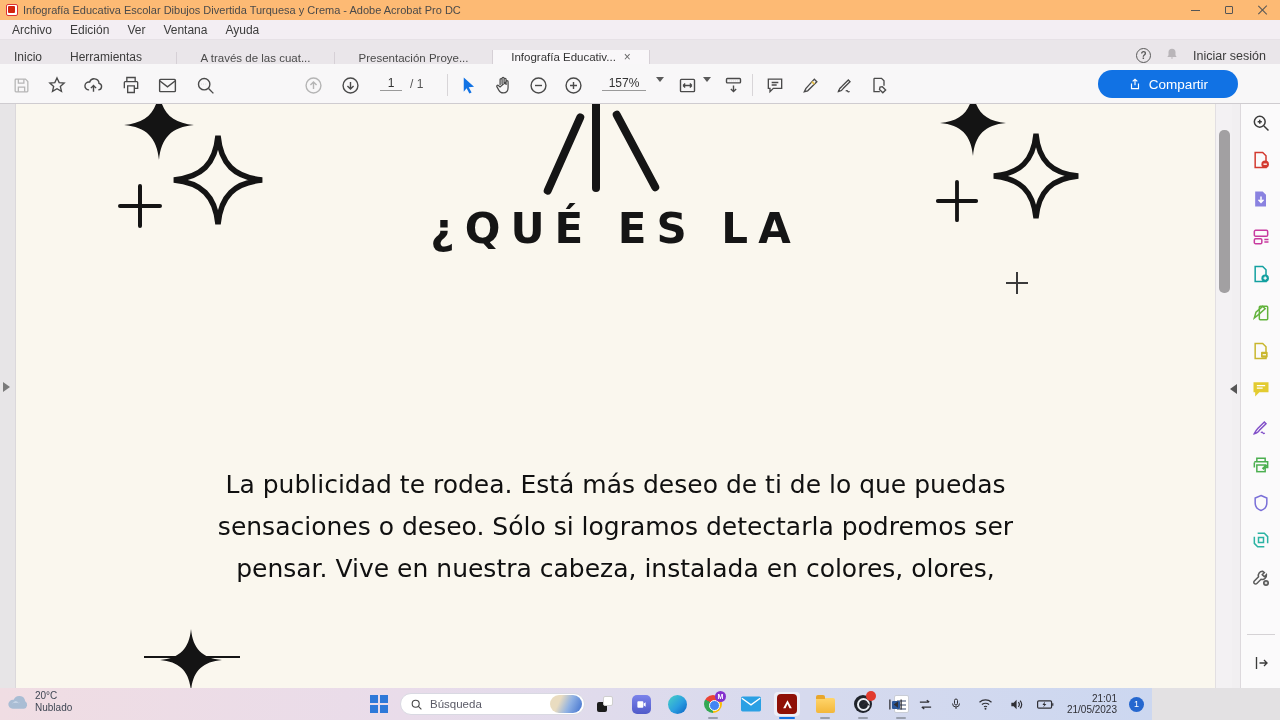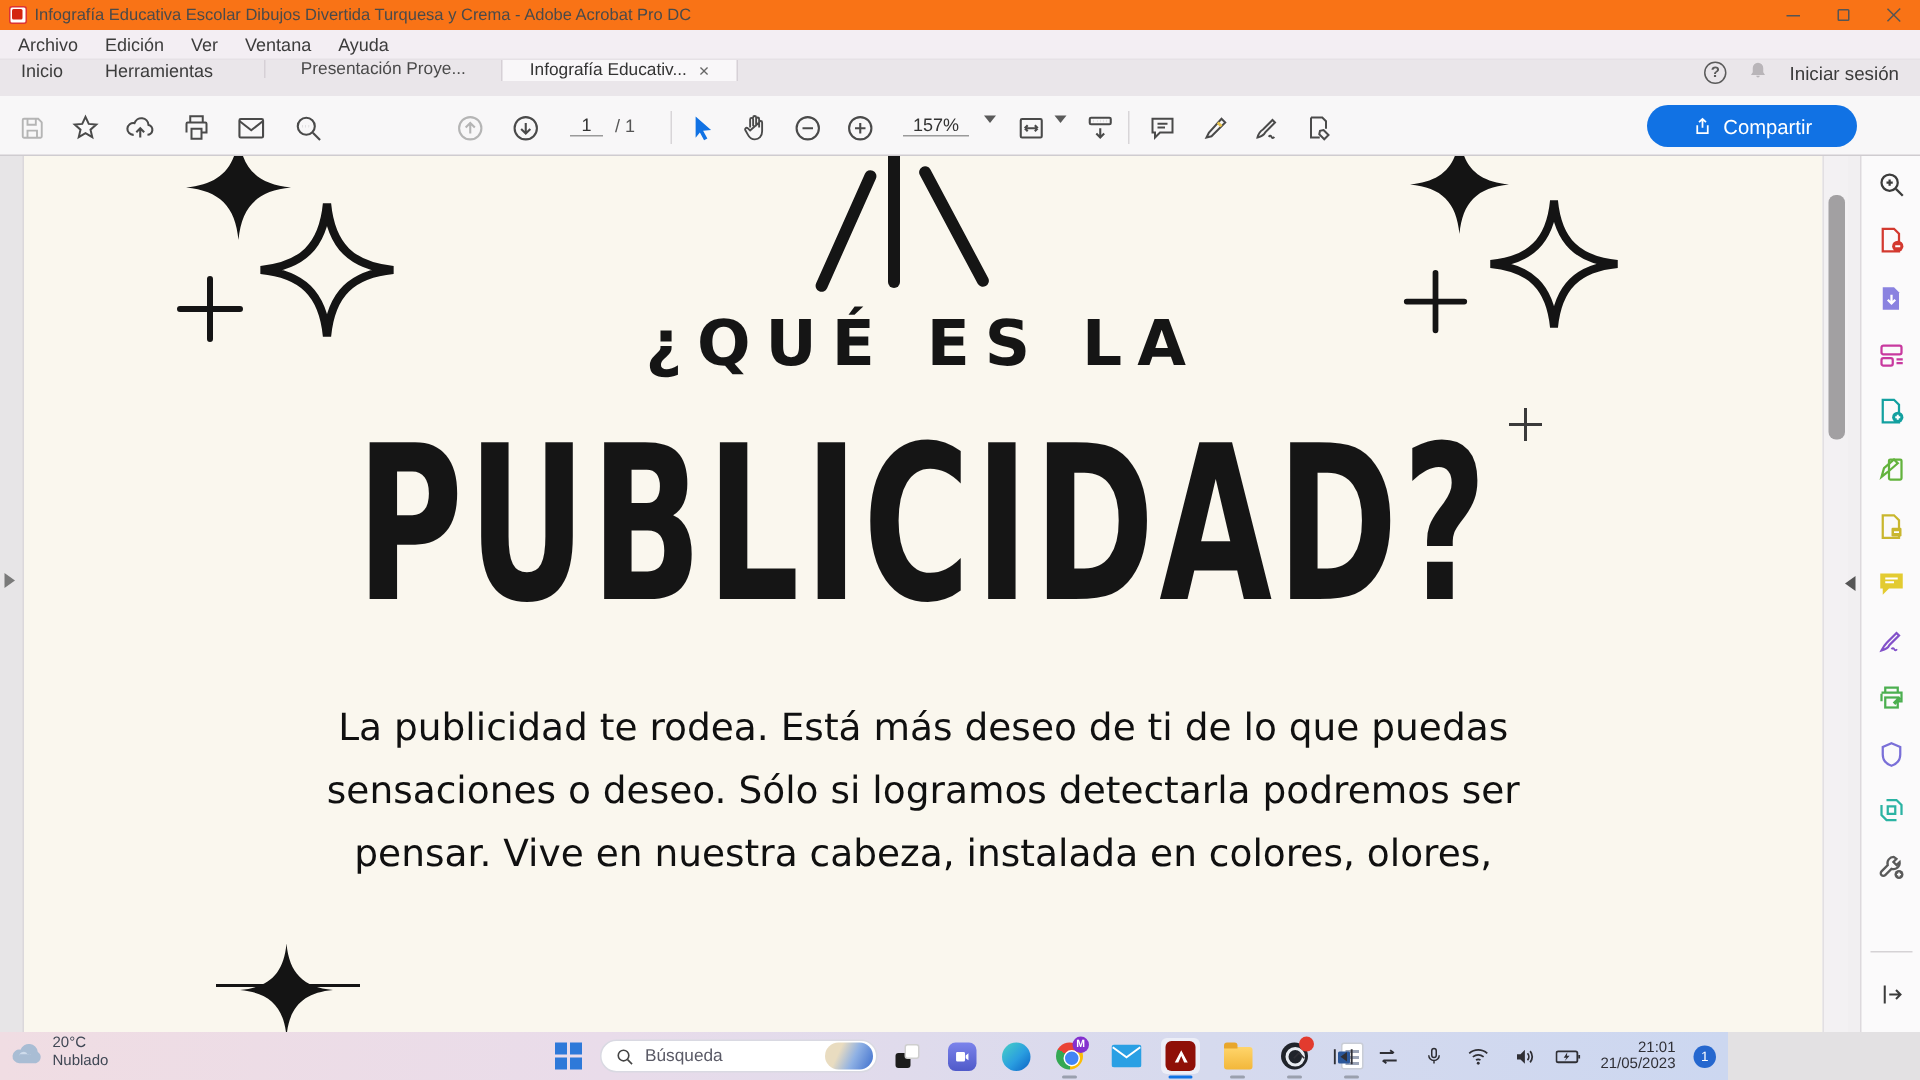--- a/index.html
+++ b/index.html
@@ -1,41 +1,41 @@
 <!DOCTYPE html>
 <html><head>
 <meta charset="utf-8">
 <style>
   * { box-sizing: border-box; margin: 0; padding: 0; }
   html,body { width:1280px; height:720px; overflow:hidden; }
   body { font-family:"Liberation Sans", sans-serif; font-size:12px; color:#333; }
   .screen { position:relative; width:1280px; height:720px; background:#e3e1e3; }
 
   
-  .titlebar { position:absolute; top:0; left:0; right:0; height:20px; background:#f97316;
+  .titlebar { position:absolute; top:0; left:0; right:0; height:20px; background:#fdba74;
     display:flex; align-items:center; padding-left:6px; }
   .app-ico { width:12px; height:12px; background:#fff; border:1px solid #d33; border-radius:2px;
     position:relative; margin-right:5px; flex:none; }
   .app-ico::after { content:""; position:absolute; left:1px; top:1px; width:7px; height:7px; background:#d3240f; border-radius:1px; }
   .titlebar .ttl { font-size:11px; color:#4a4a4a; white-space:nowrap; }
   .win-controls { position:absolute; right:0; top:0; height:20px; display:flex; }
   .win-btn { width:34px; height:20px; display:flex; align-items:center; justify-content:center; cursor:default; }
   .glyph-min { width:9px; height:1px; background:#555; }
   .glyph-max { width:8px; height:8px; border:1px solid #555; border-radius:1px; }
   .glyph-close { position:relative; width:10px; height:10px; }
   .glyph-close::before,.glyph-close::after { content:""; position:absolute; left:4px; top:-1px; width:1.4px; height:12px; background:#555; }
   .glyph-close::before { transform:rotate(45deg); } .glyph-close::after { transform:rotate(-45deg); }
 
   
   .menubar { position:absolute; top:20px; left:0; right:0; height:20px; background:#f3eef3;
     display:flex; align-items:center; gap:2px; padding-left:4px; border-bottom:1px solid #e6e1e6; }
   .menu-item { padding:2px 8px; font-size:12px; color:#3c3c3c; }
 
   
-  .tabbar { position:absolute; top:40px; left:0; right:0; height:24px; background:#eae6ea; display:flex; align-items:flex-start; }
+  .tabbar { position:absolute; top:40px; left:0; right:0; height:24px; background:#eae6ea; display:flex; align-items:flex-end; }
   .tab { display:flex; align-items:center; justify-content:center; font-size:12px; color:#3c3c3c; padding:0 14px; }
   .tab.flat { border-right:0; }
   .doc-tab { width:158px; border-left:1px solid #d6d0d6; justify-content:center; white-space:nowrap; overflow:hidden; font-size:11.5px; color:#4a4a4a; }
   .doc-tab.active { background:#f9f7f9; border-right:1px solid #d6d0d6; color:#333; }
   .tab-close { margin-left:8px; font-size:12px; color:#666; }
   .tabbar-right { margin-left:auto; display:flex; align-items:center; gap:14px; padding-right:14px; }
   .help-circ { width:15px; height:15px; border:1.3px solid #5a5a5a; border-radius:50%; display:flex; align-items:center; justify-content:center; font-size:10px; color:#5a5a5a; font-weight:bold; }
   .signin { font-size:12.5px; color:#3b3b3b; }
 
   
@@ -146,20 +146,21 @@
     <span class="menu-item">Archivo</span>
     <span class="menu-item">Edición</span>
     <span class="menu-item">Ver</span>
     <span class="menu-item">Ventana</span>
     <span class="menu-item">Ayuda</span>
   </div>
 
   <div class="tabbar">
     <div class="tab flat">Inicio</div>
     <div class="tab flat" style="margin-right:20px;">Herramientas</div>
+    <div class="tab doc-tab">A través de las cuat...</div>
     <div class="tab doc-tab">Presentación Proye...</div>
     <div class="tab doc-tab active">
       <span>Infografía Educativ...</span>
       <span class="tab-close">×</span>
     </div>
     <div class="tabbar-right">
       <span class="help-circ">?</span>
       <span>
         <svg width="14" height="14" viewBox="0 0 24 24" fill="#b9b5b9">
             <path d="M12 3a6 6 0 0 0-6 6v5l-2 3h16l-2-3V9a6 6 0 0 0-6-6zm-2 15a2 2 0 0 0 4 0z"></path>
@@ -304,21 +305,20 @@
       <span class="nav-expand"></span>
     </div>
 
     <div class="page">
 
       <div class="ray" style="left:544px; top:6px; height:88px; transform:rotate(24deg);"></div>
       <div class="ray" style="left:576px; top:-4px; height:92px;"></div>
       <div class="ray" style="left:616px; top:2px; height:90px; transform:rotate(-28deg);"></div>
 
       <div class="kicker">¿QUÉ ES LA</div>
-      <div class="big-title"><span>PUBLICIDAD?</span></div>
       <div class="body-text">
         <div>La publicidad te rodea. Está más deseo de ti de lo que puedas</div>
         <div>sensaciones o deseo. Sólo si logramos detectarla podremos ser</div>
         <div>pensar. Vive en nuestra cabeza, instalada en colores, olores,</div>
       </div>
 
       <svg class="deco" style="left:108px; top:-14px; width:70px; height:70px;" viewBox="0 0 100 100">
           <path fill="#141414" d="M50 0C53 32 68 47 100 50 68 53 53 68 50 100 47 68 32 53 0 50 32 47 47 32 50 0Z"></path>
         </svg>
       <svg class="deco" style="left:156px; top:8px; width:92px; height:136px;" viewBox="0 0 100 100">

